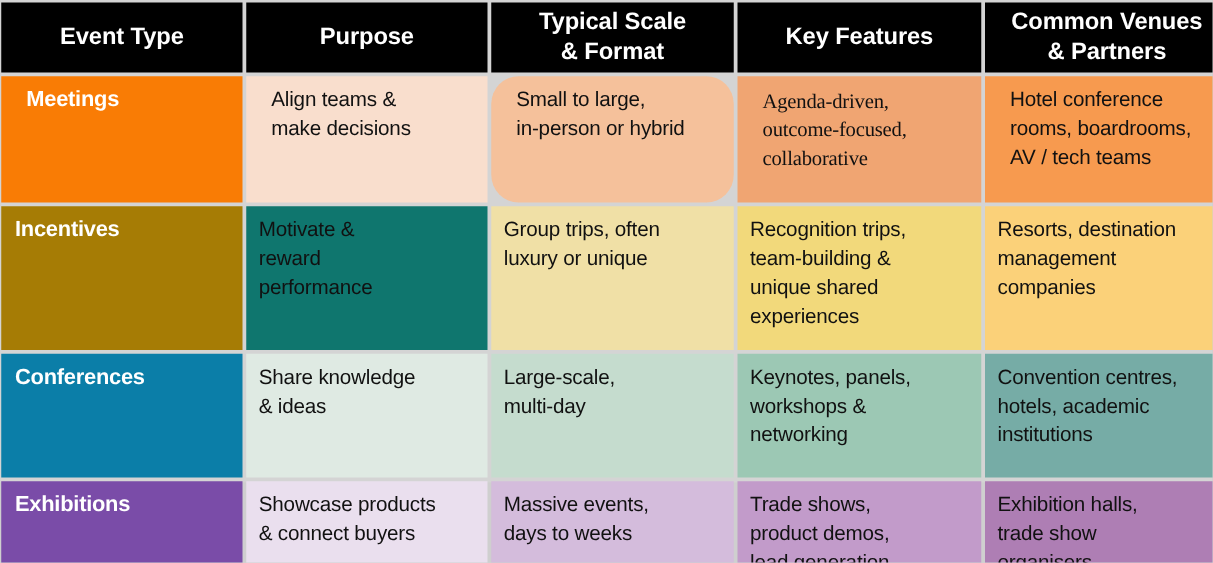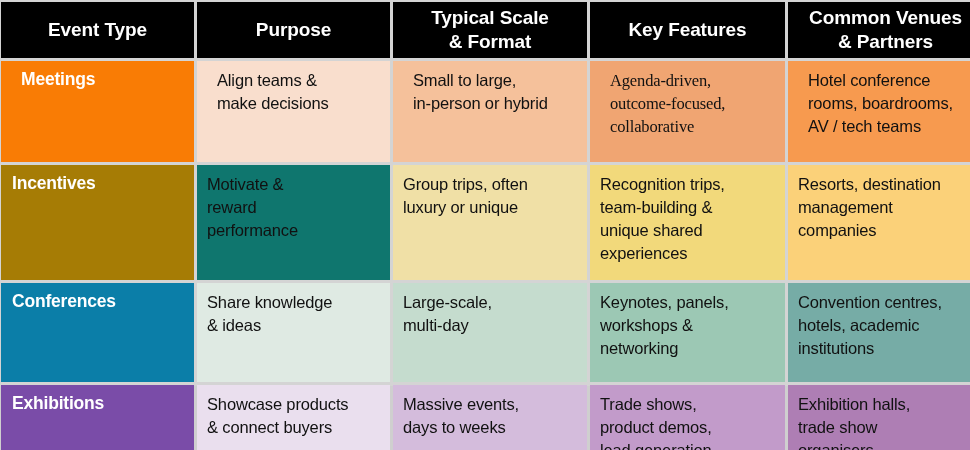--- a/index.html
+++ b/index.html
@@ -109,21 +109,21 @@
       </tr>
     </thead>
     <tbody>
 
       <tr class="row-meetings">
         <td class="cat-cell" style="background-color: rgb(249, 124, 5);">Meetings</td>
         <td class="body-cell" style="background-color: rgb(249, 222, 205);">
             <span class="line">Align teams &amp;</span>
             <span class="line">make decisions</span>
           </td>
-        <td class="body-cell" style="background-color: rgb(245, 193, 155);">
+        <td class="body-cell" style="background-color: rgb(245, 193, 155); border-radius: 22px;">
             <span class="line">Small to large,</span>
             <span class="line">in-person or hybrid</span>
           </td>
         <td class="body-cell" style="background-color: rgb(240, 165, 114); font-family: Liberation Serif, serif;">
             <span class="line">Agenda-driven,</span>
             <span class="line">outcome-focused,</span>
             <span class="line">collaborative</span>
           </td>
         <td class="body-cell" style="background-color: rgb(247, 154, 79);">
             <span class="line">Hotel conference</span>

